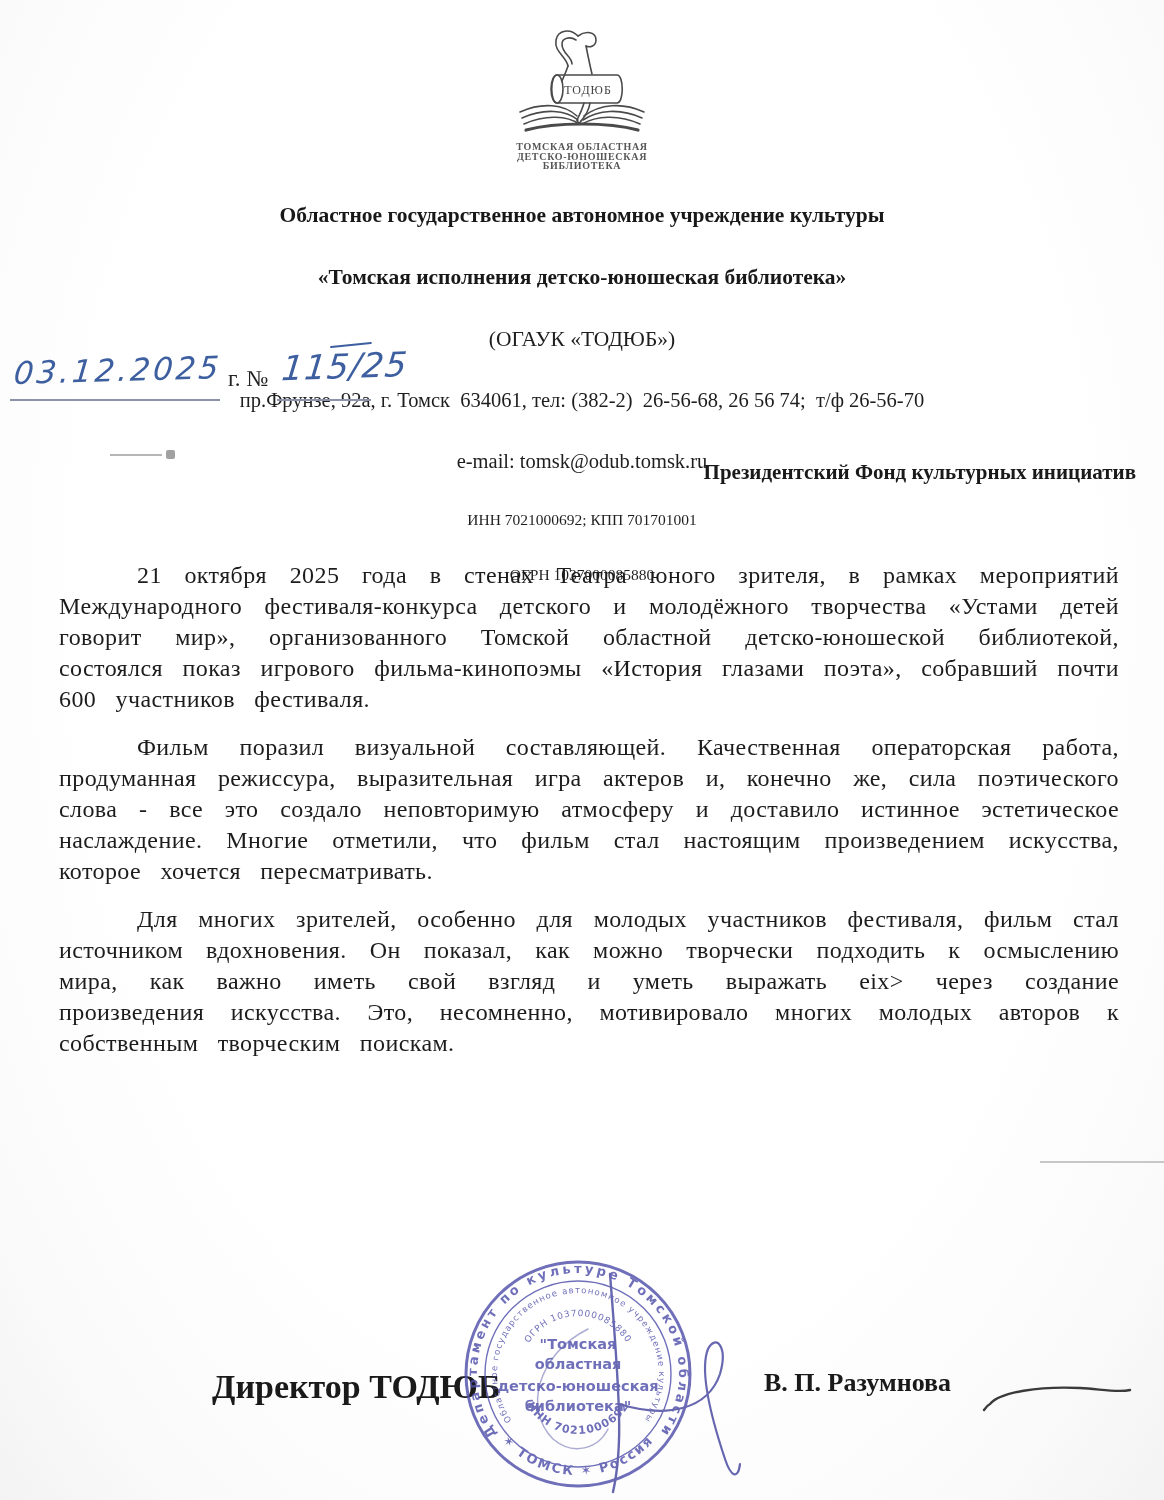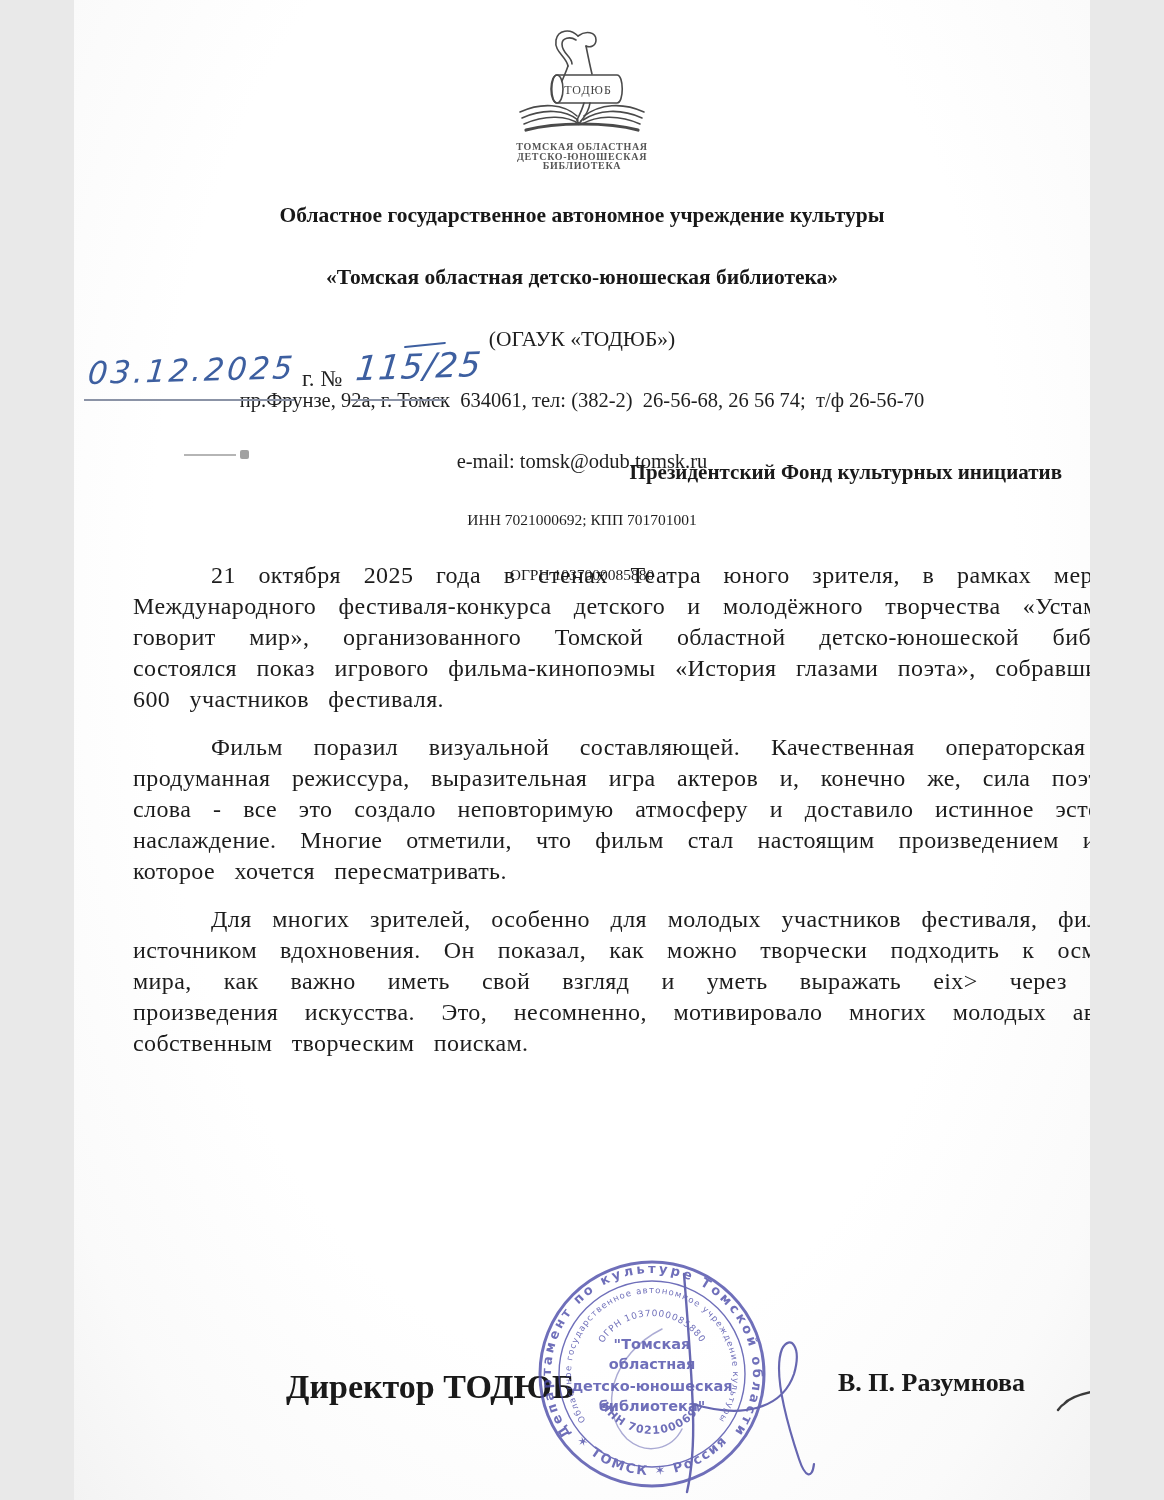--- a/index.html
+++ b/index.html
@@ -1,18 +1,18 @@
 <!DOCTYPE html>
 <html><head>
 <meta charset="utf-8">
 <style>
   html,body{margin:0;padding:0;background:#e9e9e9;}
   .page{
     position:relative;
-    width:1016px;height:1500px;
+    width:1164px;height:1500px;
     margin:0 auto;
     background:
       radial-gradient(ellipse at 50% 40%, #ffffff 60%, #fafafa 85%, #f3f3f3 100%);
     overflow:hidden;
     font-family:"Liberation Serif", serif;
     color:#1e1e1e;
   }
 
   
   .logo{position:absolute;top:26px;left:50%;transform:translateX(-50%);width:170px;text-align:center;}
@@ -94,21 +94,21 @@
     </svg>
     <div class="logo-caption">
       <div>ТОМСКАЯ ОБЛАСТНАЯ</div>
       <div>ДЕТСКО-ЮНОШЕСКАЯ</div>
       <div>БИБЛИОТЕКА</div>
     </div>
   </div>
 
   <div class="letterhead">
     <div class="lh-line l1">Областное государственное автономное учреждение культуры</div>
-    <div class="lh-line l2">«Томская областная детско-юношеская библиотека»</div>
+    <div class="lh-line l2">«Томская исполнения детско-юношеская библиотека»</div>
     <div class="lh-line l3">(ОГАУК «ТОДЮБ»)</div>
     <div class="lh-line l4">пр.Фрунзе, 92а, г. Томск  634061, тел: (382-2)  26-56-68, 26 56 74;  т/ф 26-56-70</div>
     <div class="lh-line l5">e-mail: tomsk@odub.tomsk.ru</div>
     <div class="lh-line l6">ИНН 7021000692; КПП 701701001</div>
     <div class="lh-line l7">ОГРН 1037000085880</div>
   </div>
 
   <span class="hw hw-date">03.12.2025</span>
   <div class="u-line u1"></div>
   <span class="g-no">г. №</span>

